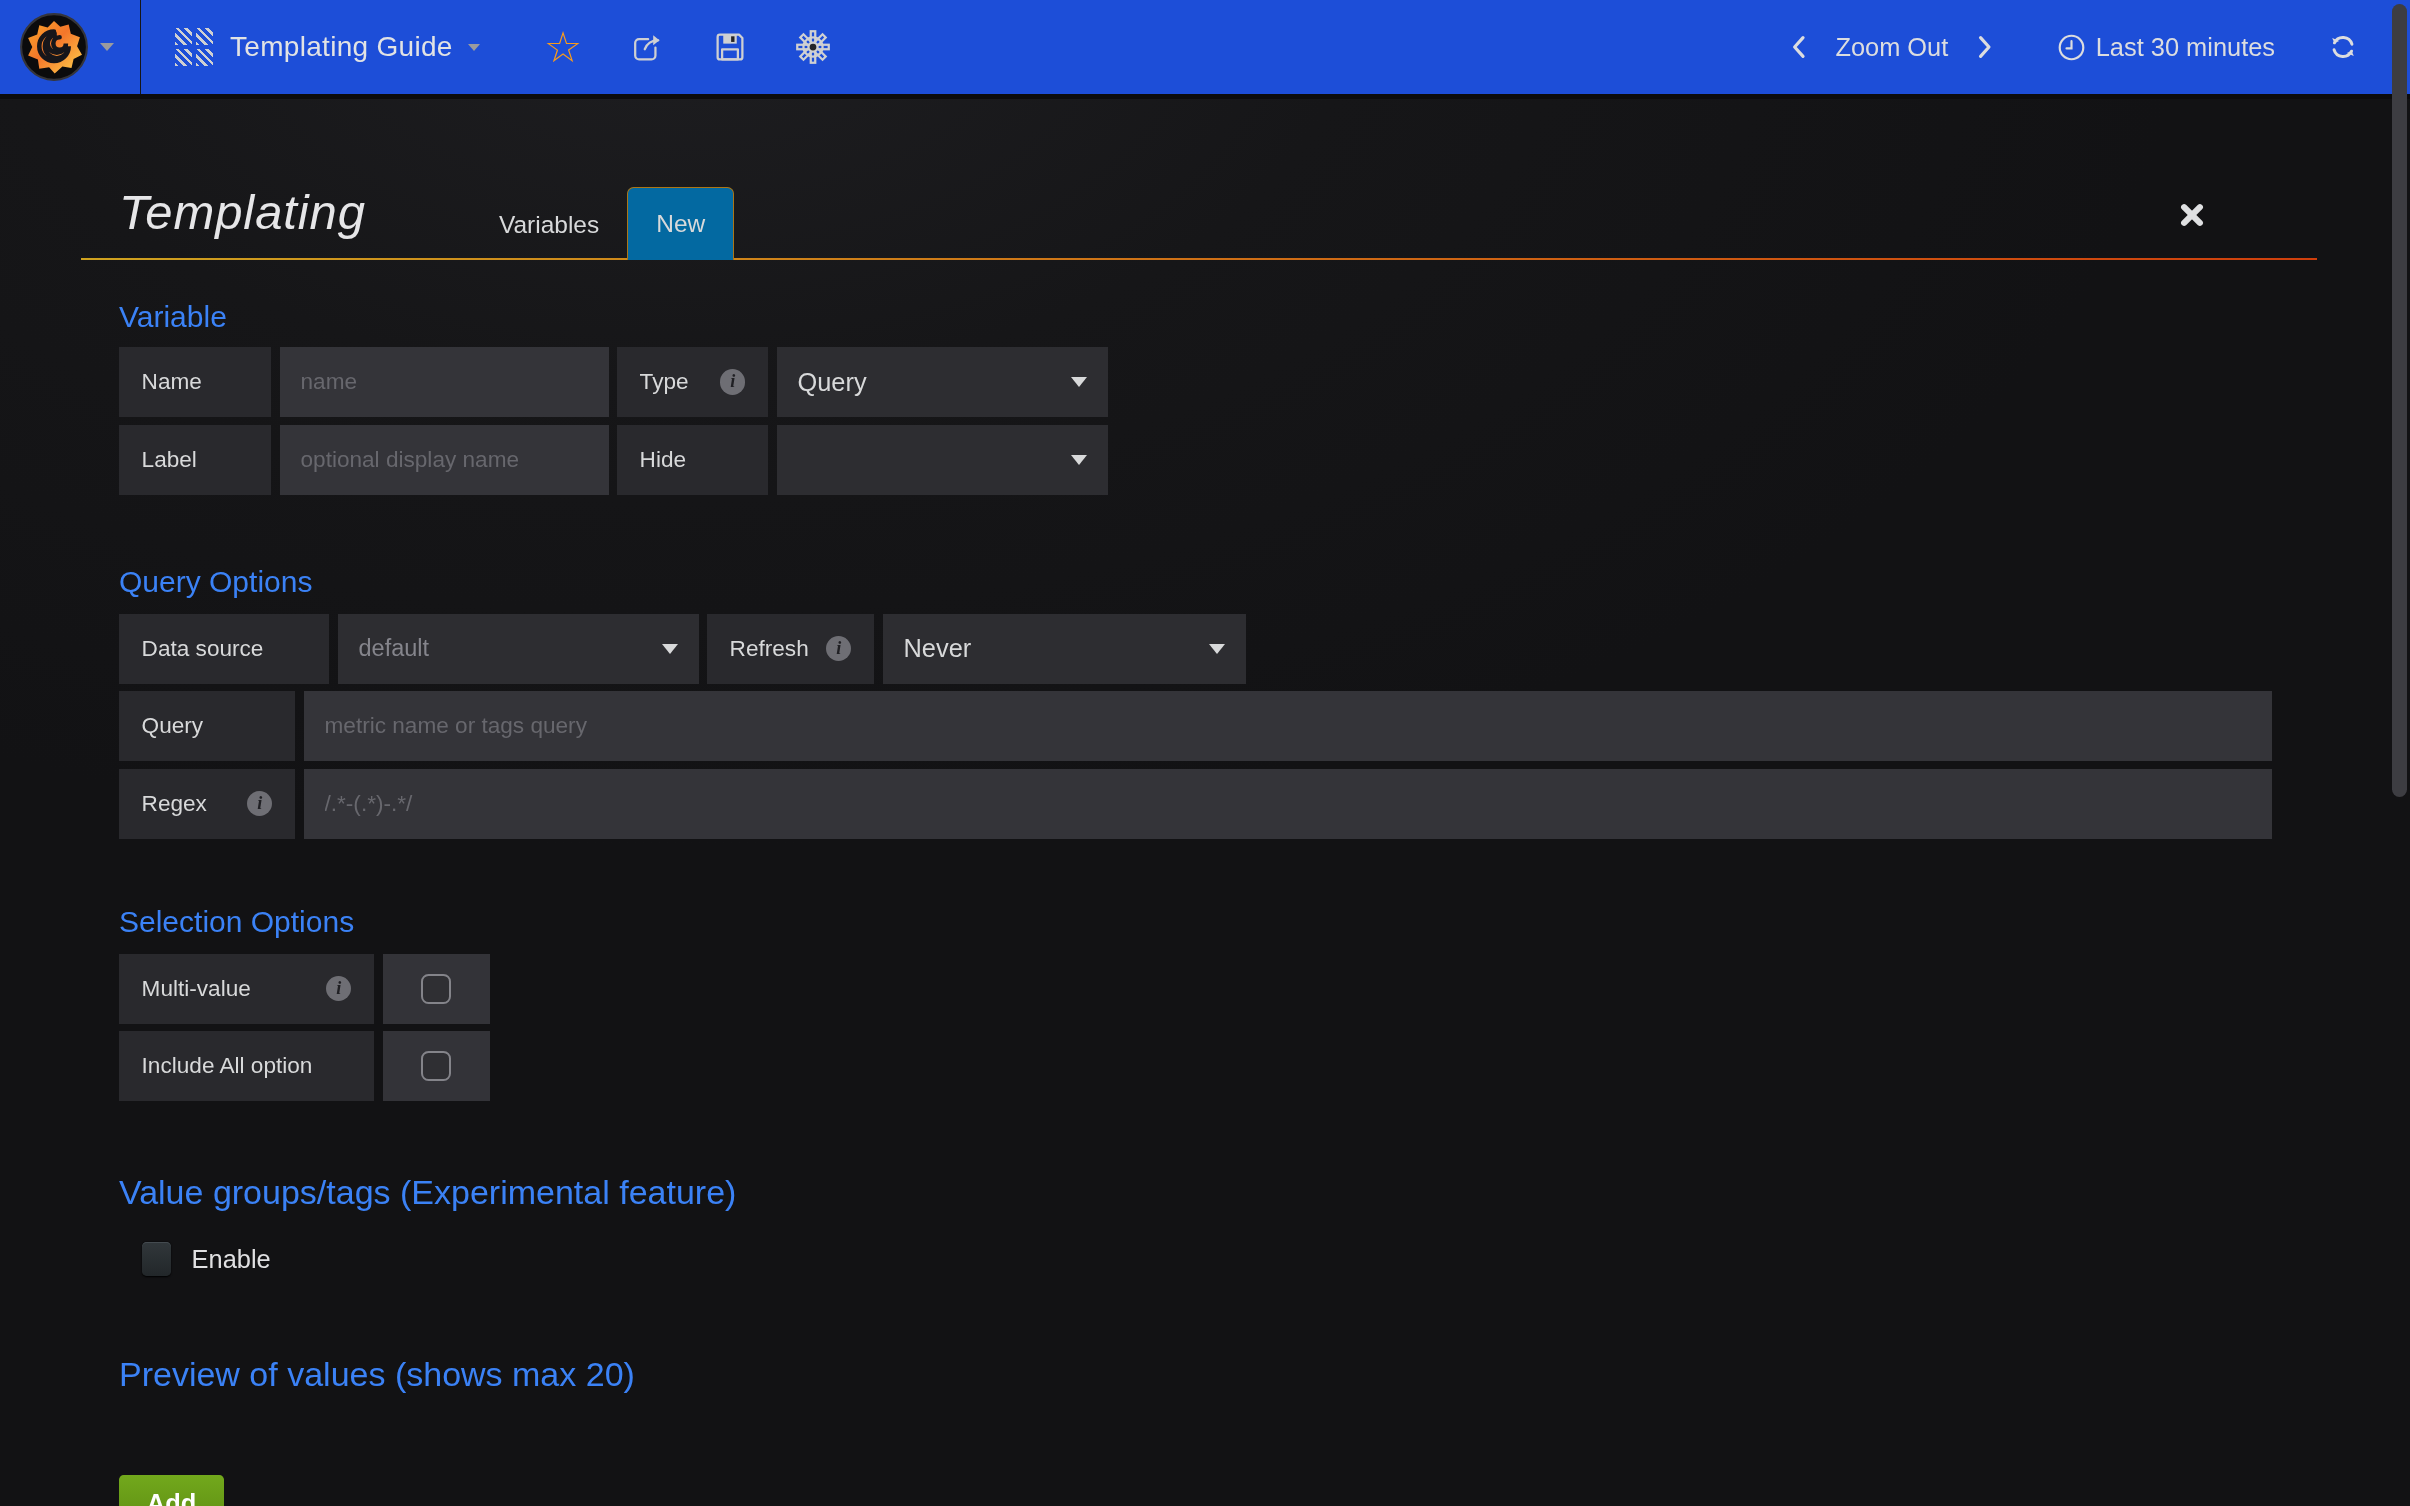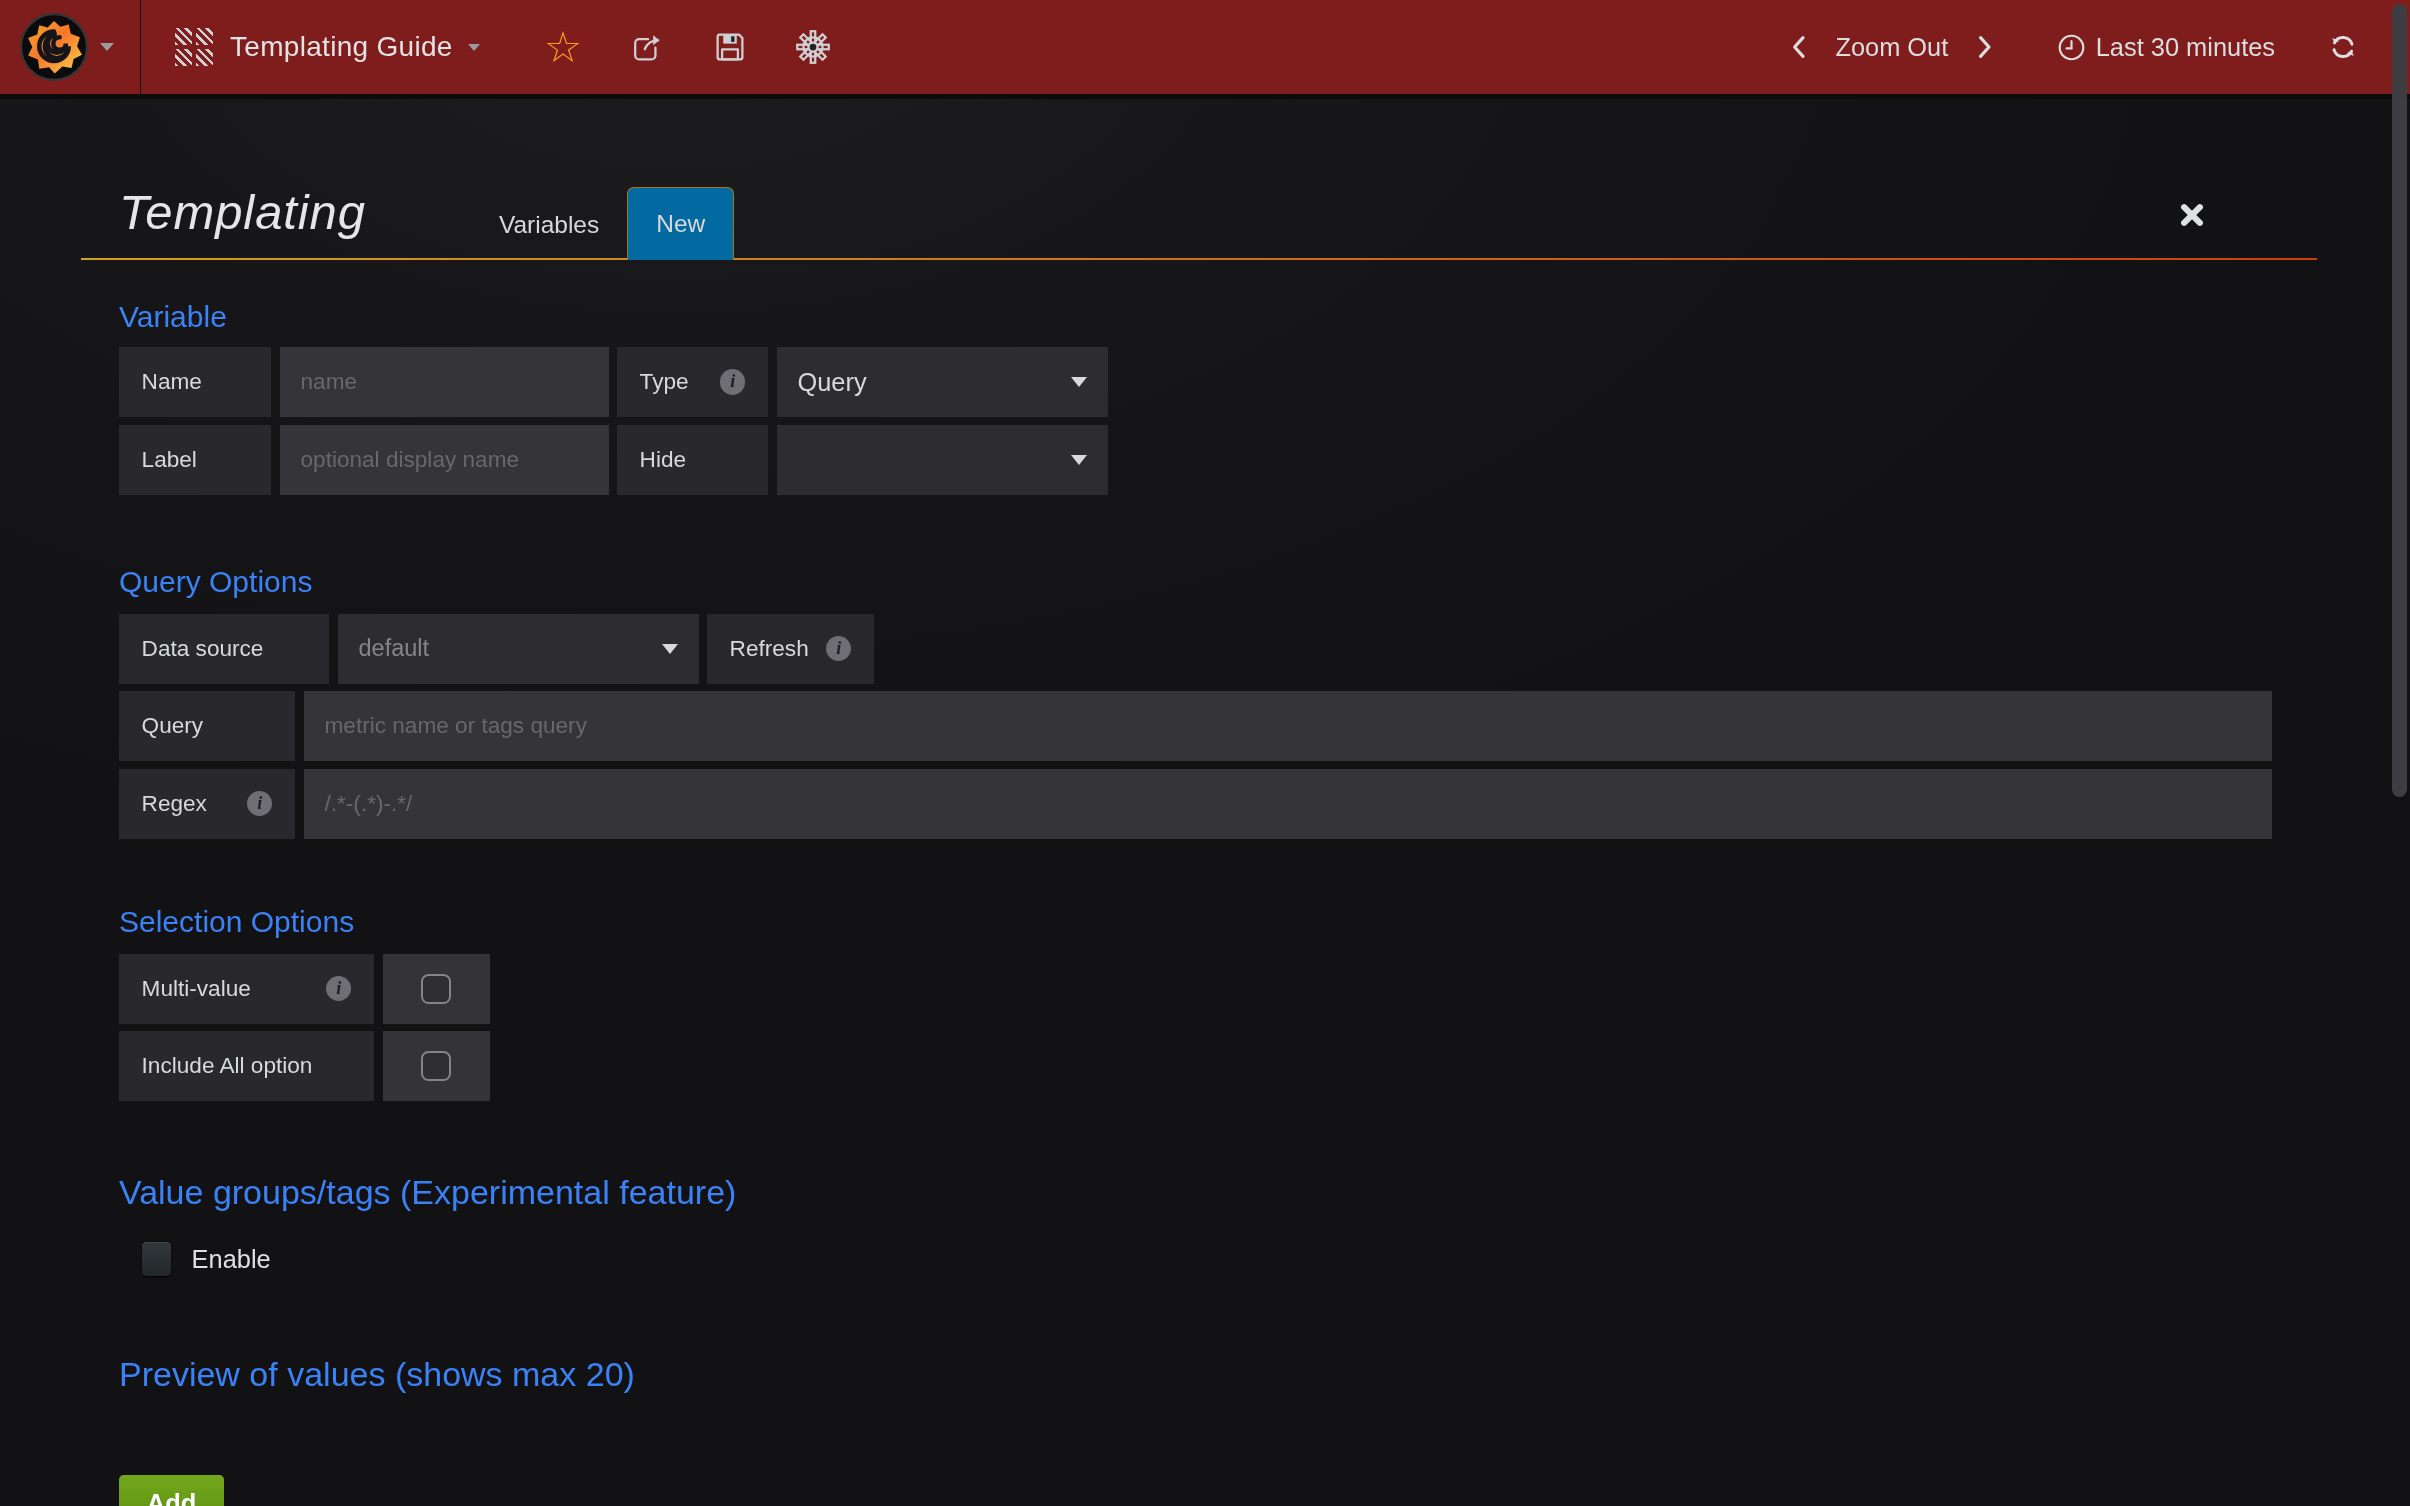--- a/index.html
+++ b/index.html
@@ -4,21 +4,21 @@
 <style>
   * { margin:0; padding:0; box-sizing:border-box; }
   html,body { width:2411px; height:1507px; overflow:hidden; }
   body {
     font-family:"Liberation Sans","DejaVu Sans",sans-serif;
     color:#d8d9da;
     background:radial-gradient(ellipse 1507px 847px at 28% 0%, #1e1e21 0%, #161618 45%, #121214 100%);
   }
   
   .navbar {
-    height:99px; background:#7f1d1d; border-bottom:5.6px solid #0c0c0d;
+    height:99px; background:#1d4ed8; border-bottom:5.6px solid #0c0c0d;
     display:flex; align-items:center;
   }
   .logo-btn {
     width:141px; height:100%; display:flex; align-items:center; padding-left:19px;
     border-right:1.9px solid #161618; cursor:pointer;
   }
   .logo-svg { width:70px; height:70px; display:block; }
   .caret { width:0; height:0; border-left:7.5px solid transparent; border-right:7.5px solid transparent;
     border-top:8.5px solid #9a9b9e; display:inline-block; }
   .caret.sm { border-left-width:6.6px; border-right-width:6.6px; border-top-width:7.5px; }
@@ -238,20 +238,24 @@
           <span>Data source</span>
         </div>
       <div class="fbox fselect muted w-ds-select">
         <span class="sel-value">default</span>
         <span class="sel-caret"></span>
       </div>
       <div class="fbox flabel w-rf-label">
         <span>Refresh</span>
         <span class="info-icon"></span>
       </div>
+      <div class="fbox fselect w-rf-select">
+        <span class="sel-value">Never</span>
+        <span class="sel-caret"></span>
+      </div>
     </div>
     <div class="form-row">
       <div class="fbox flabel w-q-label">
           <span>Query</span>
         </div>
       <input class="finput w-q-input" placeholder="metric name or tags query" style="">
     </div>
     <div class="form-row">
       <div class="fbox flabel w-q-label">
         <span>Regex</span>

